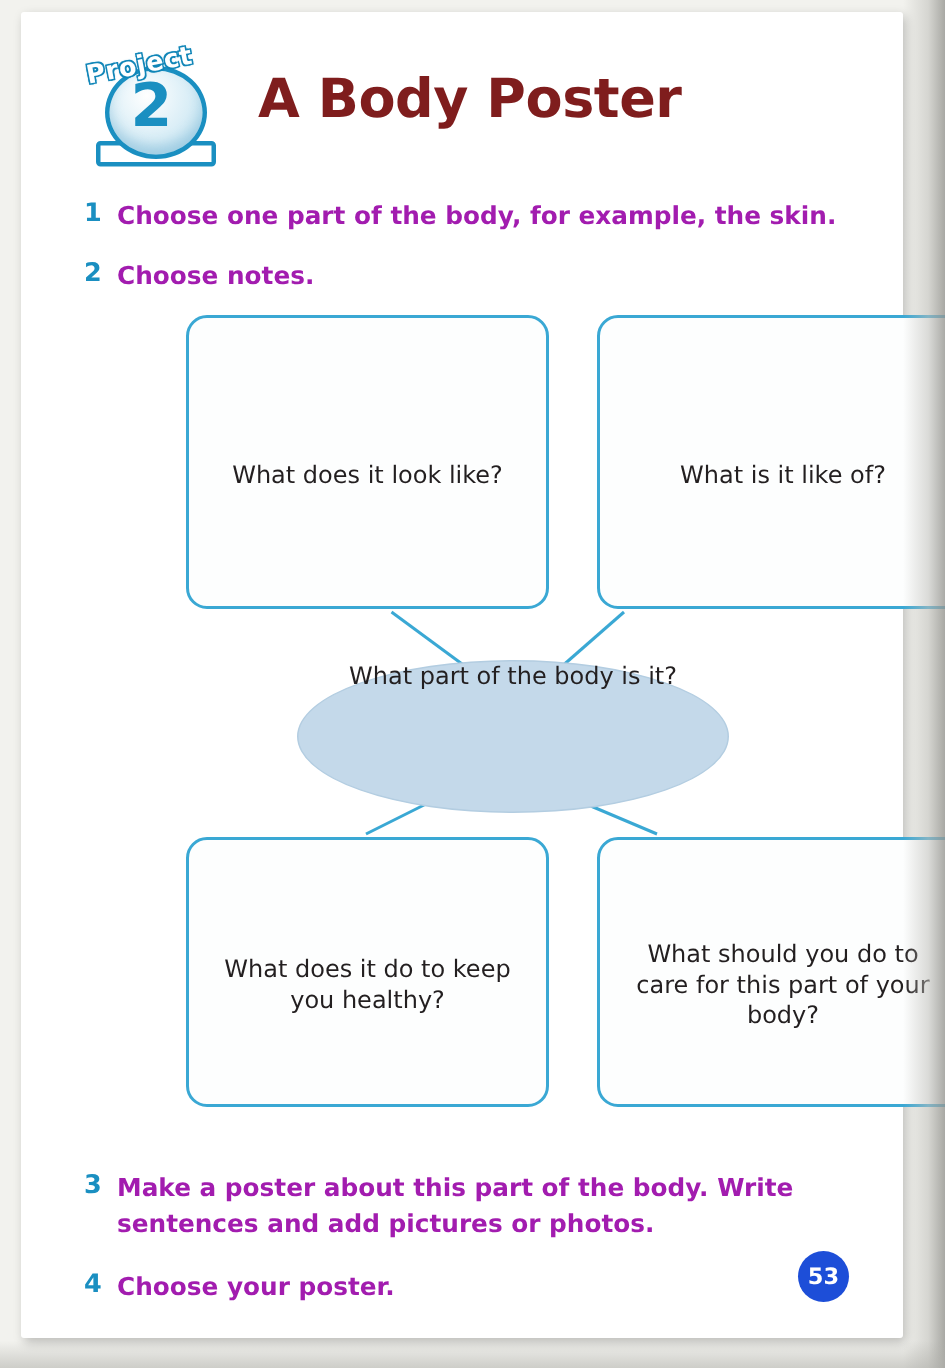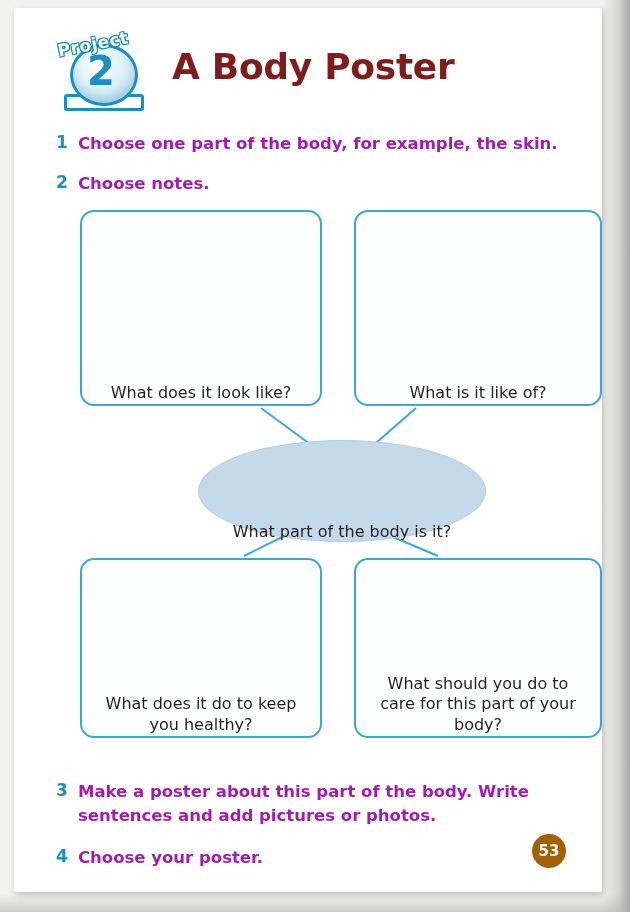--- a/index.html
+++ b/index.html
@@ -168,23 +168,24 @@
     left: 0; top: 0;
     width: 546px;
     height: 568px;
   }
   .box {
     position: absolute;
     border: 2px solid #3aa8d4;
     border-radius: 14px;
     background: #fdfefe;
     display: flex;
-    align-items: flex-end;
+    align-items: center;
     justify-content: center;
     box-sizing: border-box;
+    margin-left: 44px;
   }
   .box .box-text {
     margin-top: 18px;
     padding: 0 12px;
     text-align: center;
     font-family: "DejaVu Sans", sans-serif;
     font-size: 16px;
     color: #231f20;
     line-height: 1.3;
   }
@@ -196,40 +197,40 @@
   .ellipse {
     position: absolute;
     left: 142px;
     top: 236px;
     width: 288px;
     height: 102px;
     border-radius: 50%;
     background: #c4d9ea;
     border: 1px solid #b3cde1;
     display: flex;
-    align-items: flex-end;
+    align-items: flex-start;
     justify-content: center;
     box-sizing: border-box;
   }
   .ellipse .ellipse-text {
     font-family: "DejaVu Sans", sans-serif;
     font-size: 16px;
     color: #231f20;
     text-align: center;
   }
 
   
   .page-number {
     position: absolute;
     right: 36px;
     bottom: 24px;
     width: 34px;
     height: 34px;
     border-radius: 50%;
-    background: #a16207;
+    background: #1d4ed8;
     color: #ffffff;
     font-family: "DejaVu Sans", sans-serif;
     font-weight: bold;
     font-size: 15px;
     display: flex;
     align-items: center;
     justify-content: center;
   }
 </style>
 </head>

